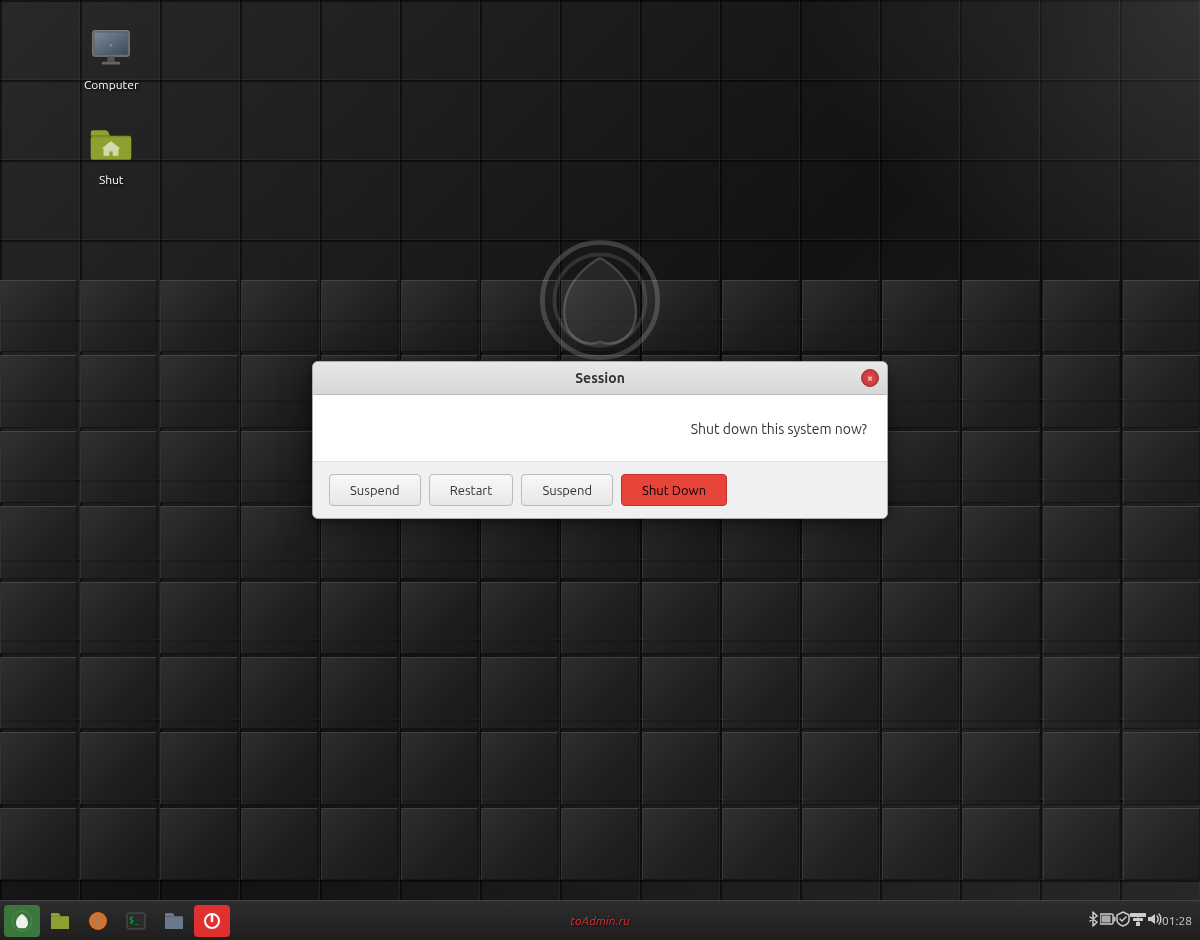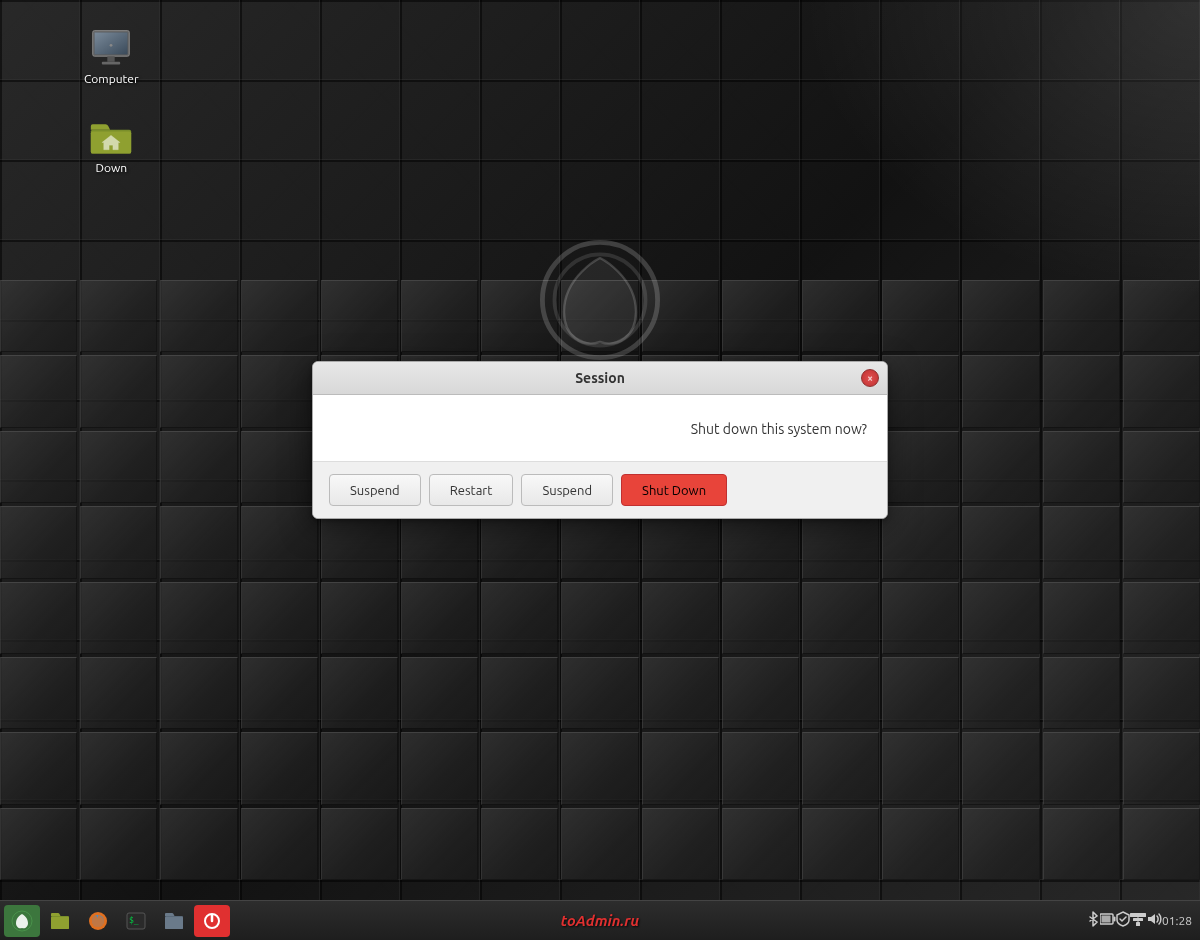--- a/index.html
+++ b/index.html
@@ -105,20 +105,21 @@
       left: 80px;
       display: flex;
       flex-direction: column;
       gap: 20px;
     }
 
     .desktop-icon {
       display: flex;
       flex-direction: column;
       align-items: center;
+      gap: 6px;
       cursor: pointer;
       padding: 4px;
       border-radius: 4px;
     }
 
     .desktop-icon .icon-img {
       width: 48px;
       height: 48px;
       display: flex;
       align-items: center;
@@ -284,23 +285,23 @@
       border-radius: 4px;
       width: 36px;
       height: 32px;
     }
 
     .taskbar-center {
       position: absolute;
       left: 50%;
       transform: translateX(-50%);
       color: #e03030;
-      font-size: 15px;
+      font-size: 12px;
       font-style: italic;
-      font-weight: bold;
+      font-weight: normal;
       text-shadow: 1px 1px 2px rgba(0,0,0,0.8);
     }
 
     .taskbar-right {
       display: flex;
       align-items: center;
       gap: 0;
       margin-left: auto;
       padding-right: 4px;
     }
@@ -492,21 +493,21 @@
 
           <rect x="2" y="12" width="44" height="26" rx="2" fill="#7a8f2a"></rect>
 
           <path d="M2 12 L2 8 Q2 6 4 6 L18 6 Q20 6 21 8 L23 12Z" fill="#8fa030"></path>
 
           <rect x="2" y="14" width="44" height="24" rx="2" fill="#8fa030"></rect>
 
           <path d="M24 18 L14 26 L16 26 L16 34 L22 34 L22 29 L26 29 L26 34 L32 34 L32 26 L34 26Z" fill="rgba(255,255,255,0.6)" stroke="rgba(255,255,255,0.3)" stroke-width="0.5"></path>
         </svg>
       </div>
-      <span class="icon-label">Down</span>
+      <span class="icon-label">Shut</span>
     </div>
   </div>
 
   <div class="modal-overlay">
     <div class="dialog">
       <div class="dialog-header">
         <span class="dialog-title">Session</span>
         <div class="dialog-close">
           <span>×</span>
         </div>

